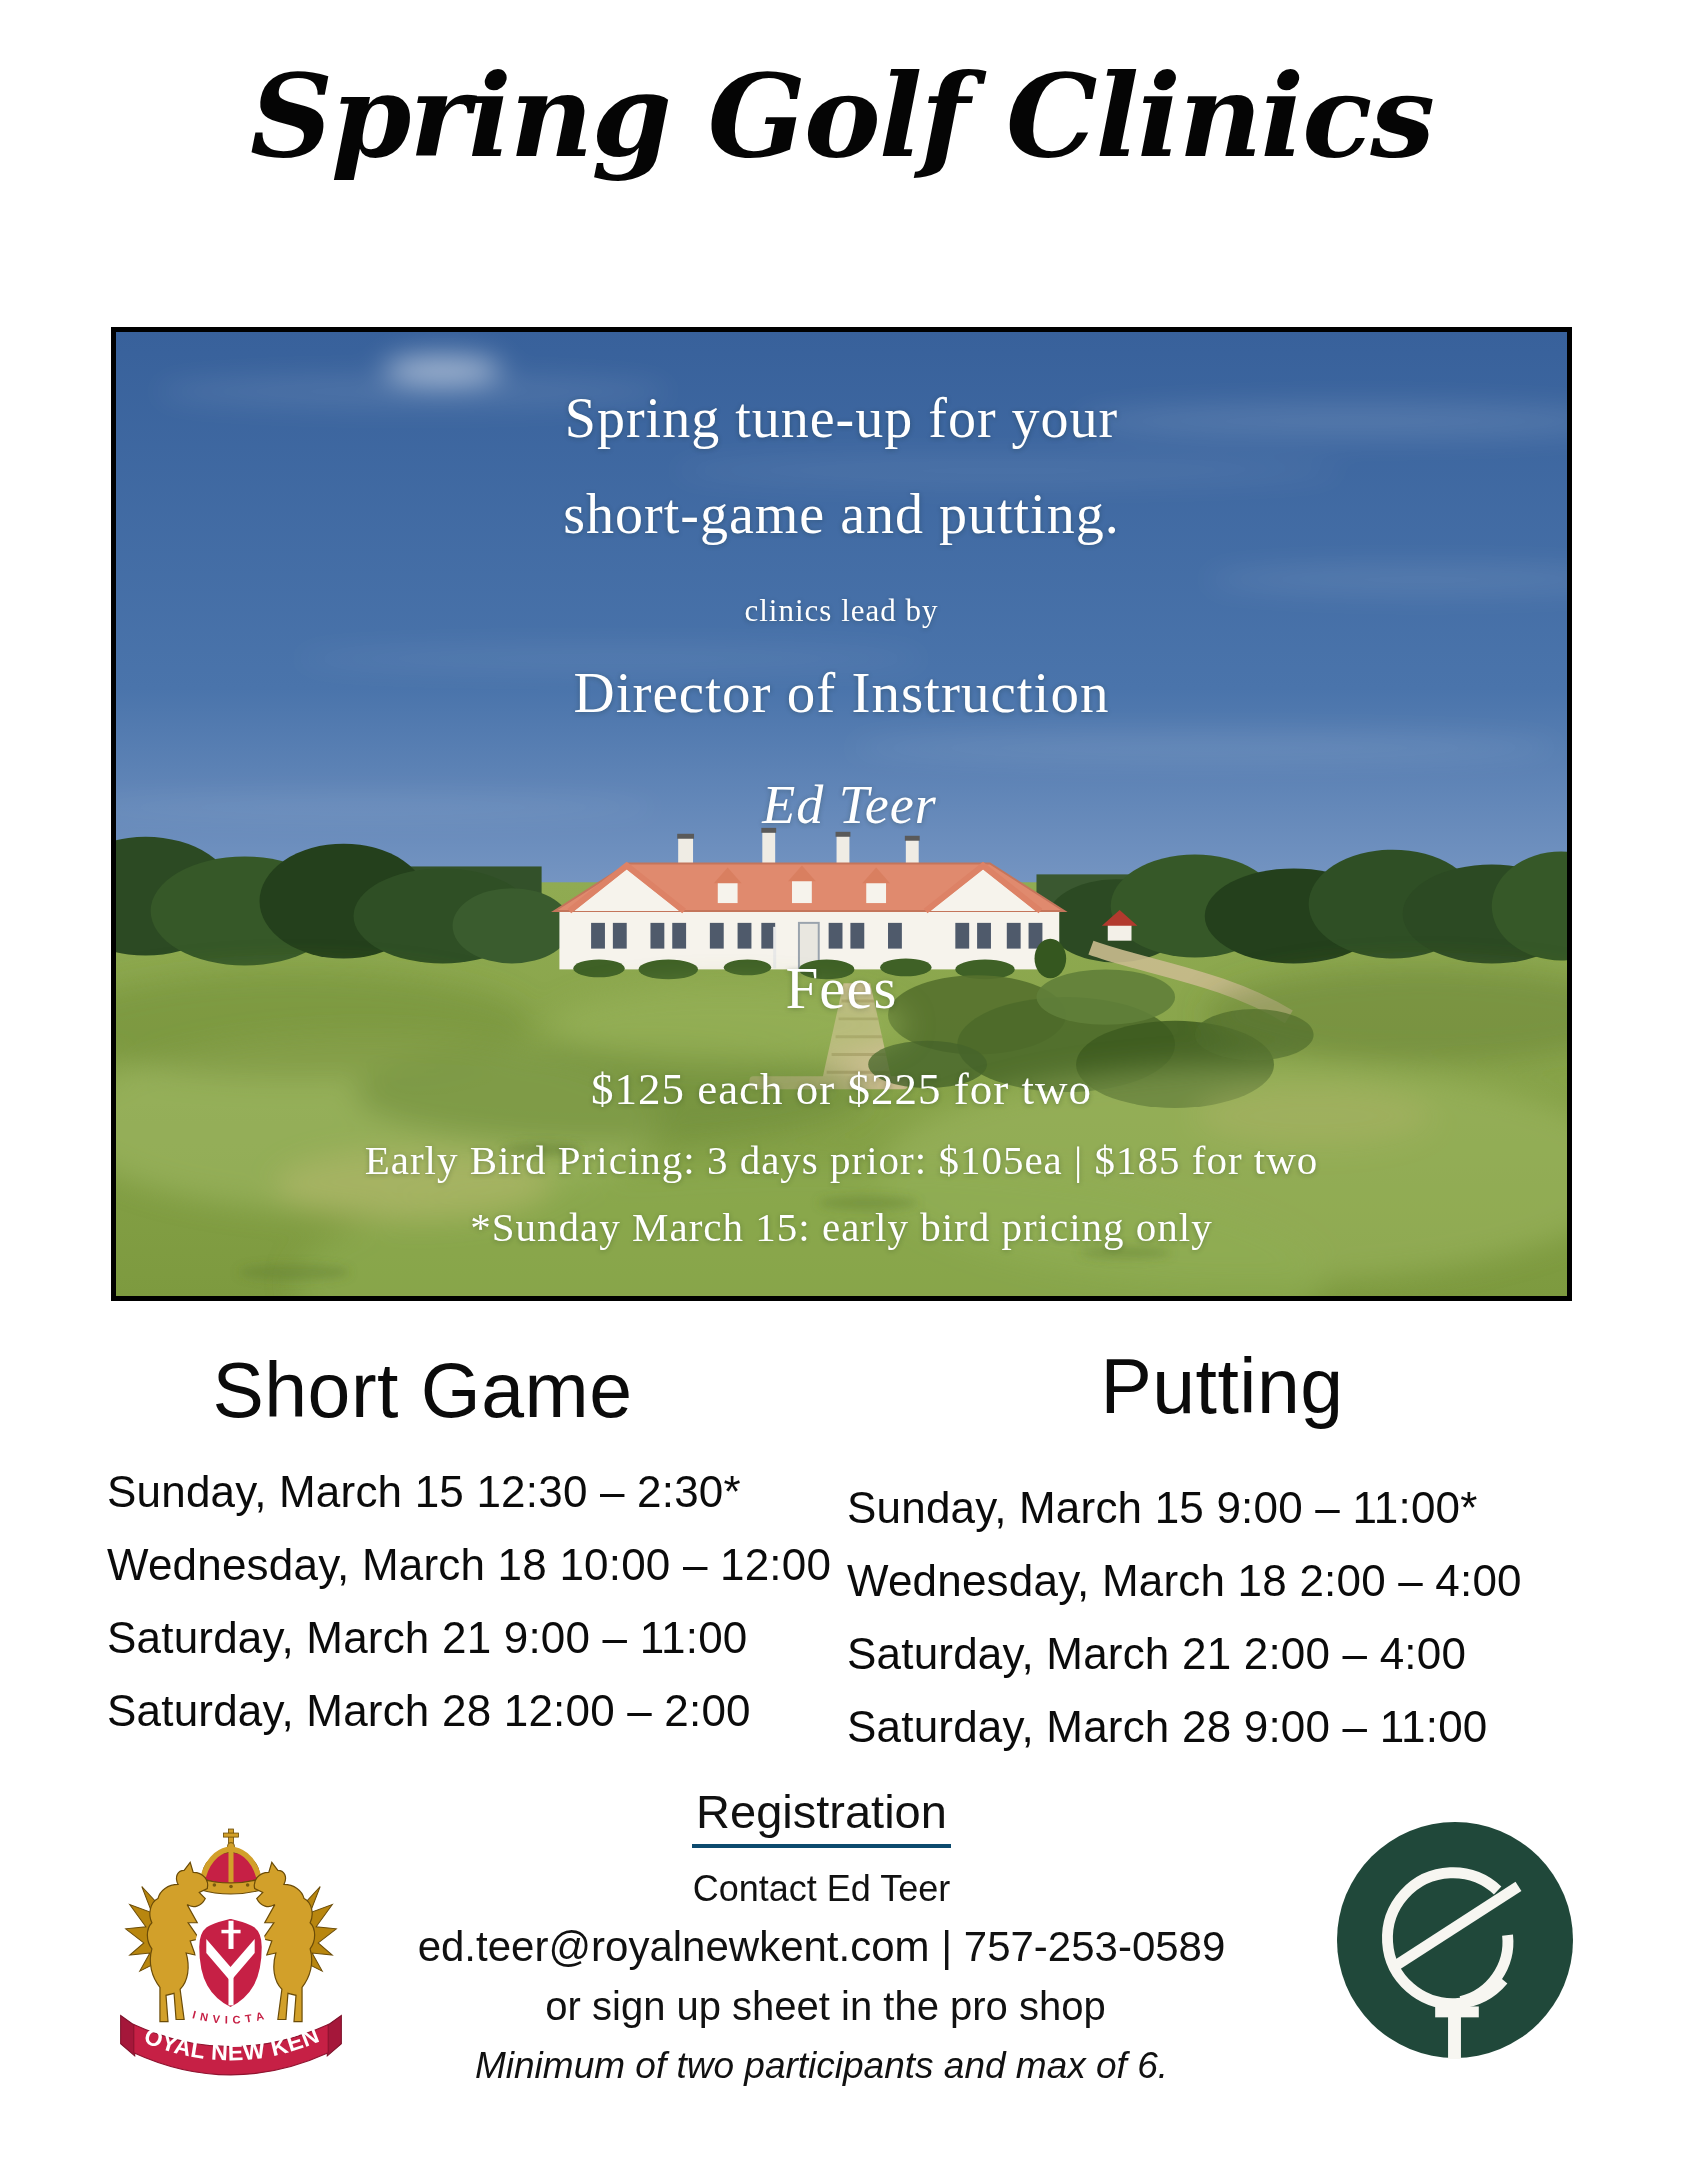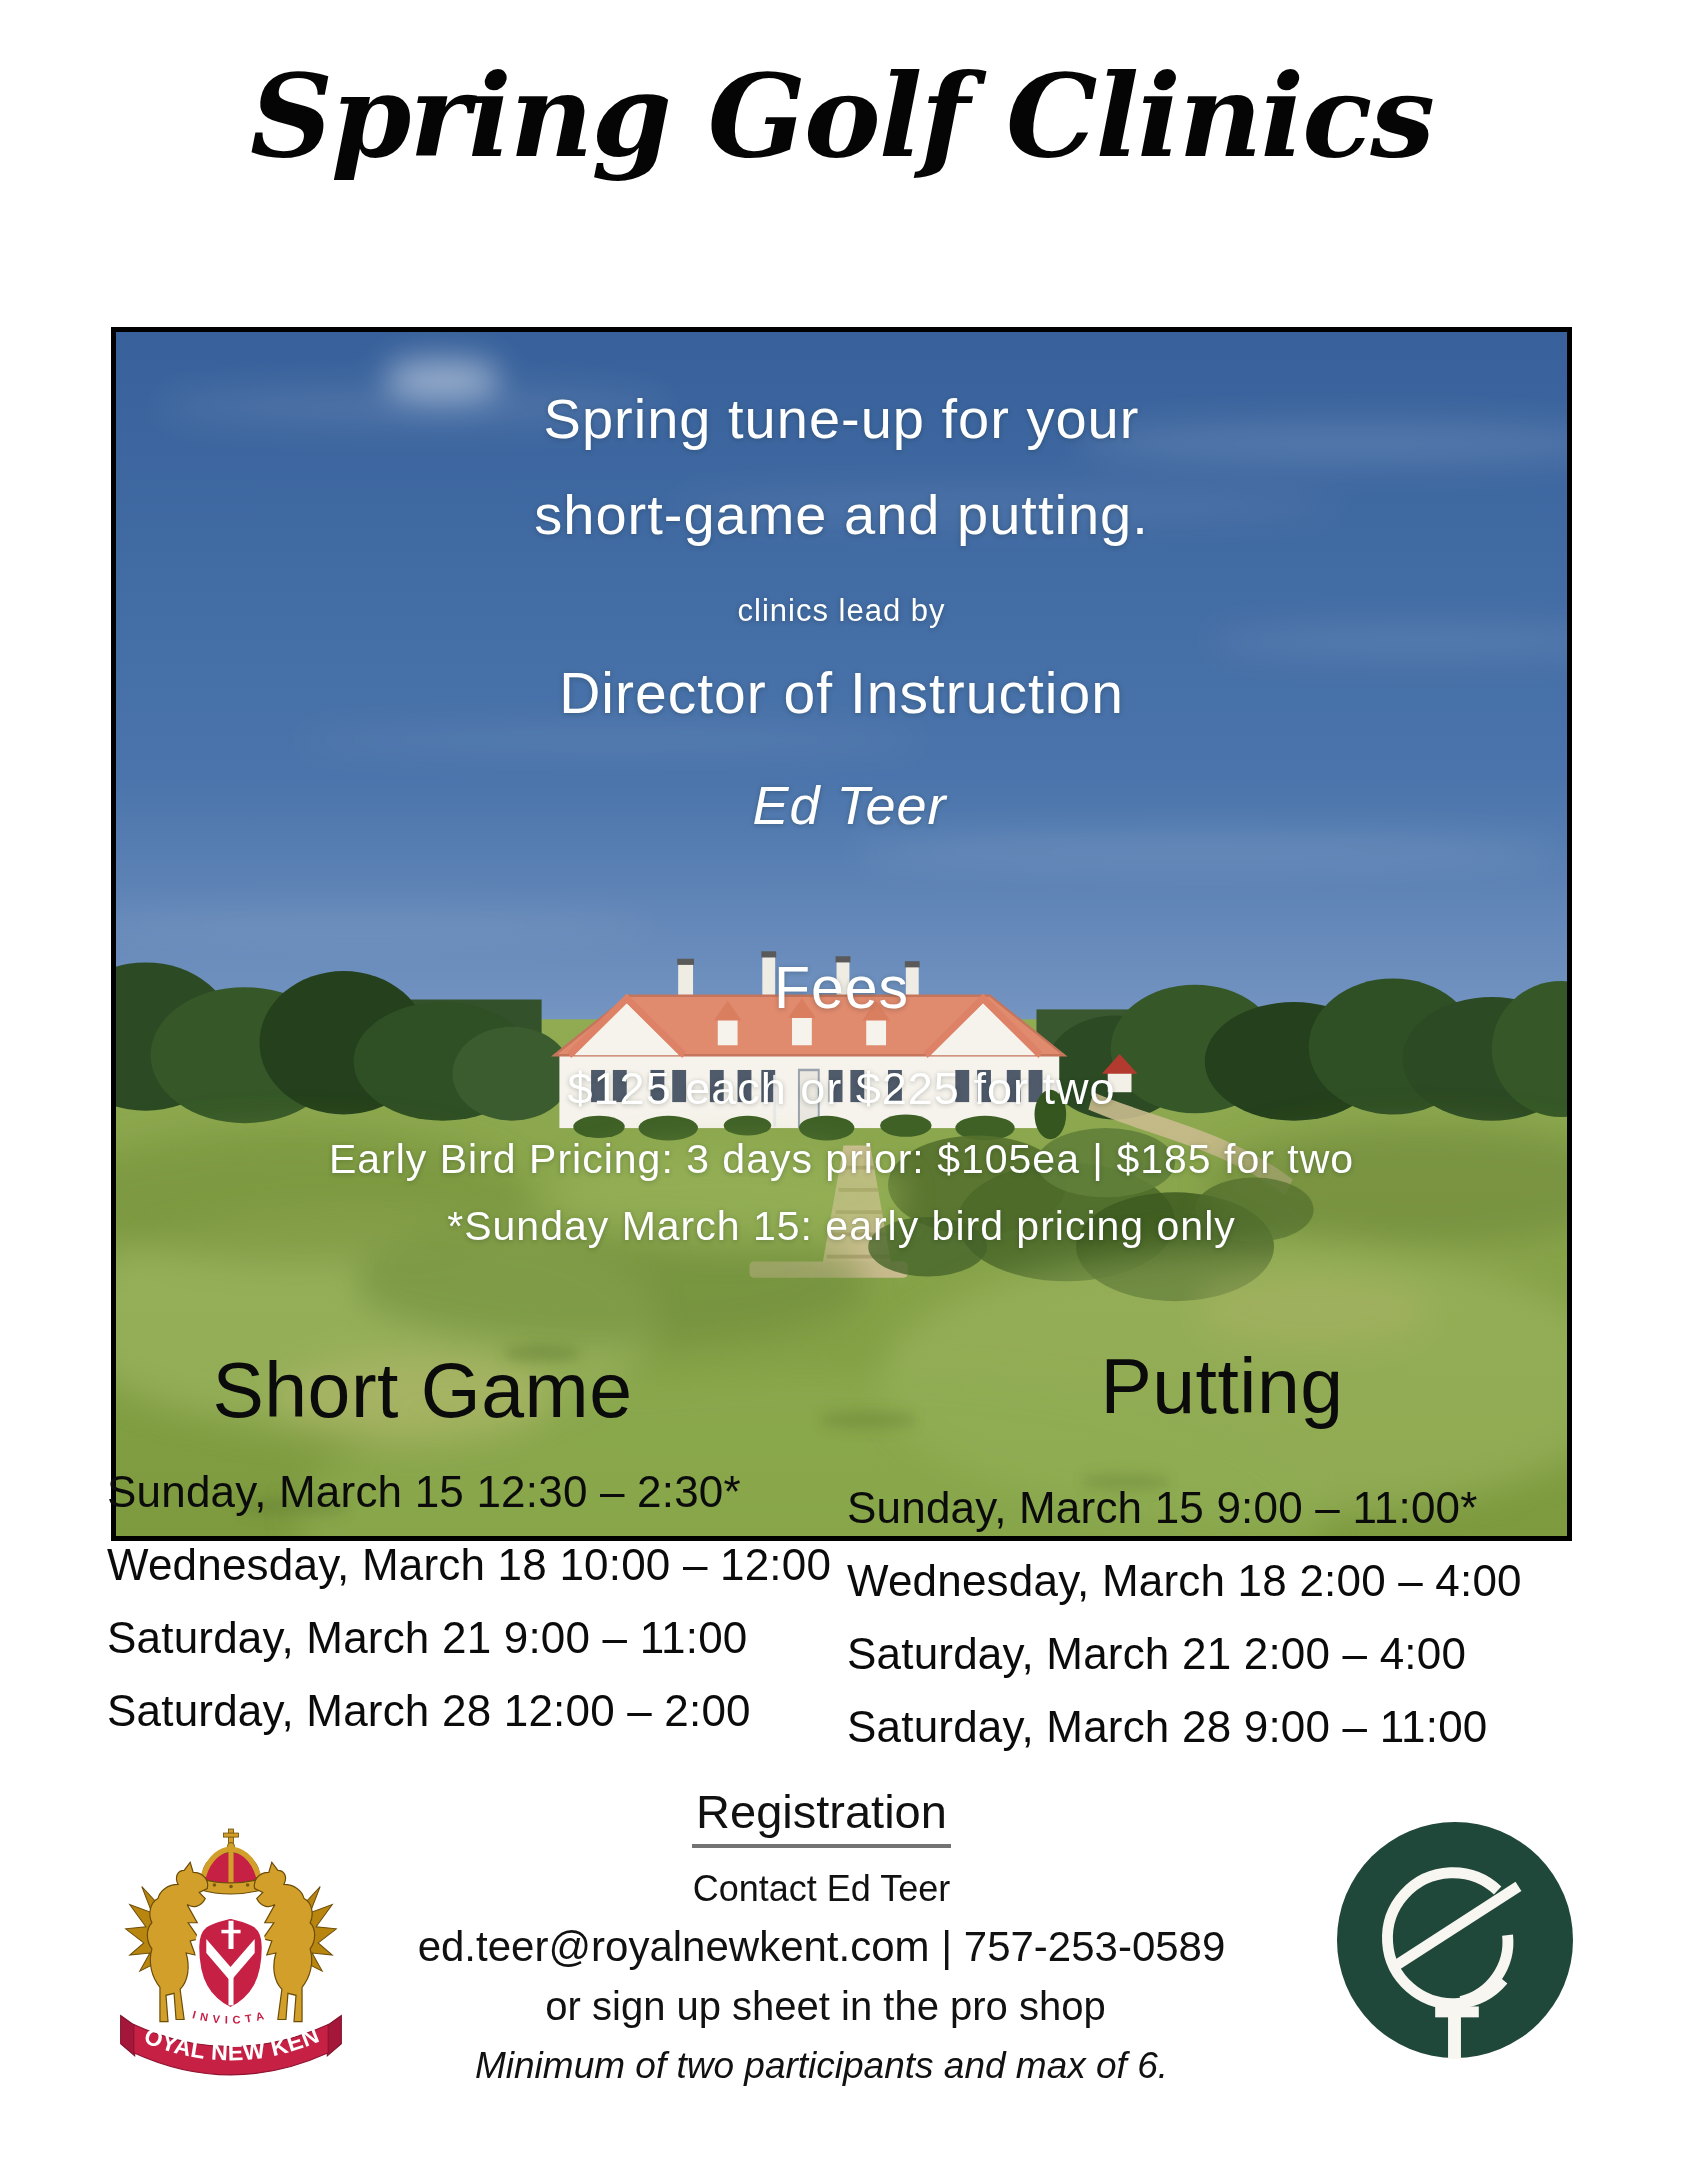--- a/index.html
+++ b/index.html
@@ -12,22 +12,22 @@
   
   .title {
     position:absolute; top:48px; left:0; width:100%; margin:0;
     text-align:center; font-family:"DejaVu Serif", serif;
     font-style:italic; font-weight:700; font-size:115px; letter-spacing:-2px;
     color:#050505;
   }
 
   
   .hero {
-    position:absolute; left:111px; top:327px; width:1461px; height:1214px;
-    border:5px solid #000; background:#000000;
+    position:absolute; left:111px; top:327px; width:1461px; height:974px;
+    border:5px solid #000; background:#000000;font-family:Liberation Serif, serif;
   }
   .hero svg.scene { position:absolute; left:0; top:0; width:100%; height:100%; display:block; }
   .hero-text div {
     position:absolute; left:0; width:100%; text-align:center; color:#fff;
     letter-spacing:1px; text-shadow:0 1px 5px rgba(15,35,25,.28); white-space:nowrap;
   }
   .h-line1 { top:54px;  font-size:56px; }
   .h-line2 { top:150px; font-size:56px; }
   .h-lead  { top:261px; font-size:31px; }
   .h-dir   { top:328px; font-size:57px; }
@@ -52,21 +52,21 @@
   .schedule-list li {
     font-size:44px; line-height:73px; color:#0b0b0b; white-space:nowrap;
     letter-spacing:0.2px;
   }
 
   
   .registration {
     position:absolute; left:0; top:1784px; width:1643px; text-align:center;
   }
   .reg-heading {
-    display:inline-block; font-size:47px; border-bottom:4px solid #737373;
+    display:inline-block; font-size:47px; border-bottom:4px solid #0c4a6e;
     padding:0 4px 5px;
   }
   .reg-contact { font-size:36px; margin-top:20px; }
   .reg-email   { font-size:42px; margin-top:13px; }
   .reg-alt     { font-size:40px; margin-top:13px;padding-left:8px; }
   .reg-note    { font-size:37px; font-style:italic; margin-top:16px; }
 
   
   .crest   { position:absolute; left:117px;  top:1826px; width:228px; height:257px; }
   .teelogo { position:absolute; left:1336px; top:1821px; width:238px; height:238px; }

